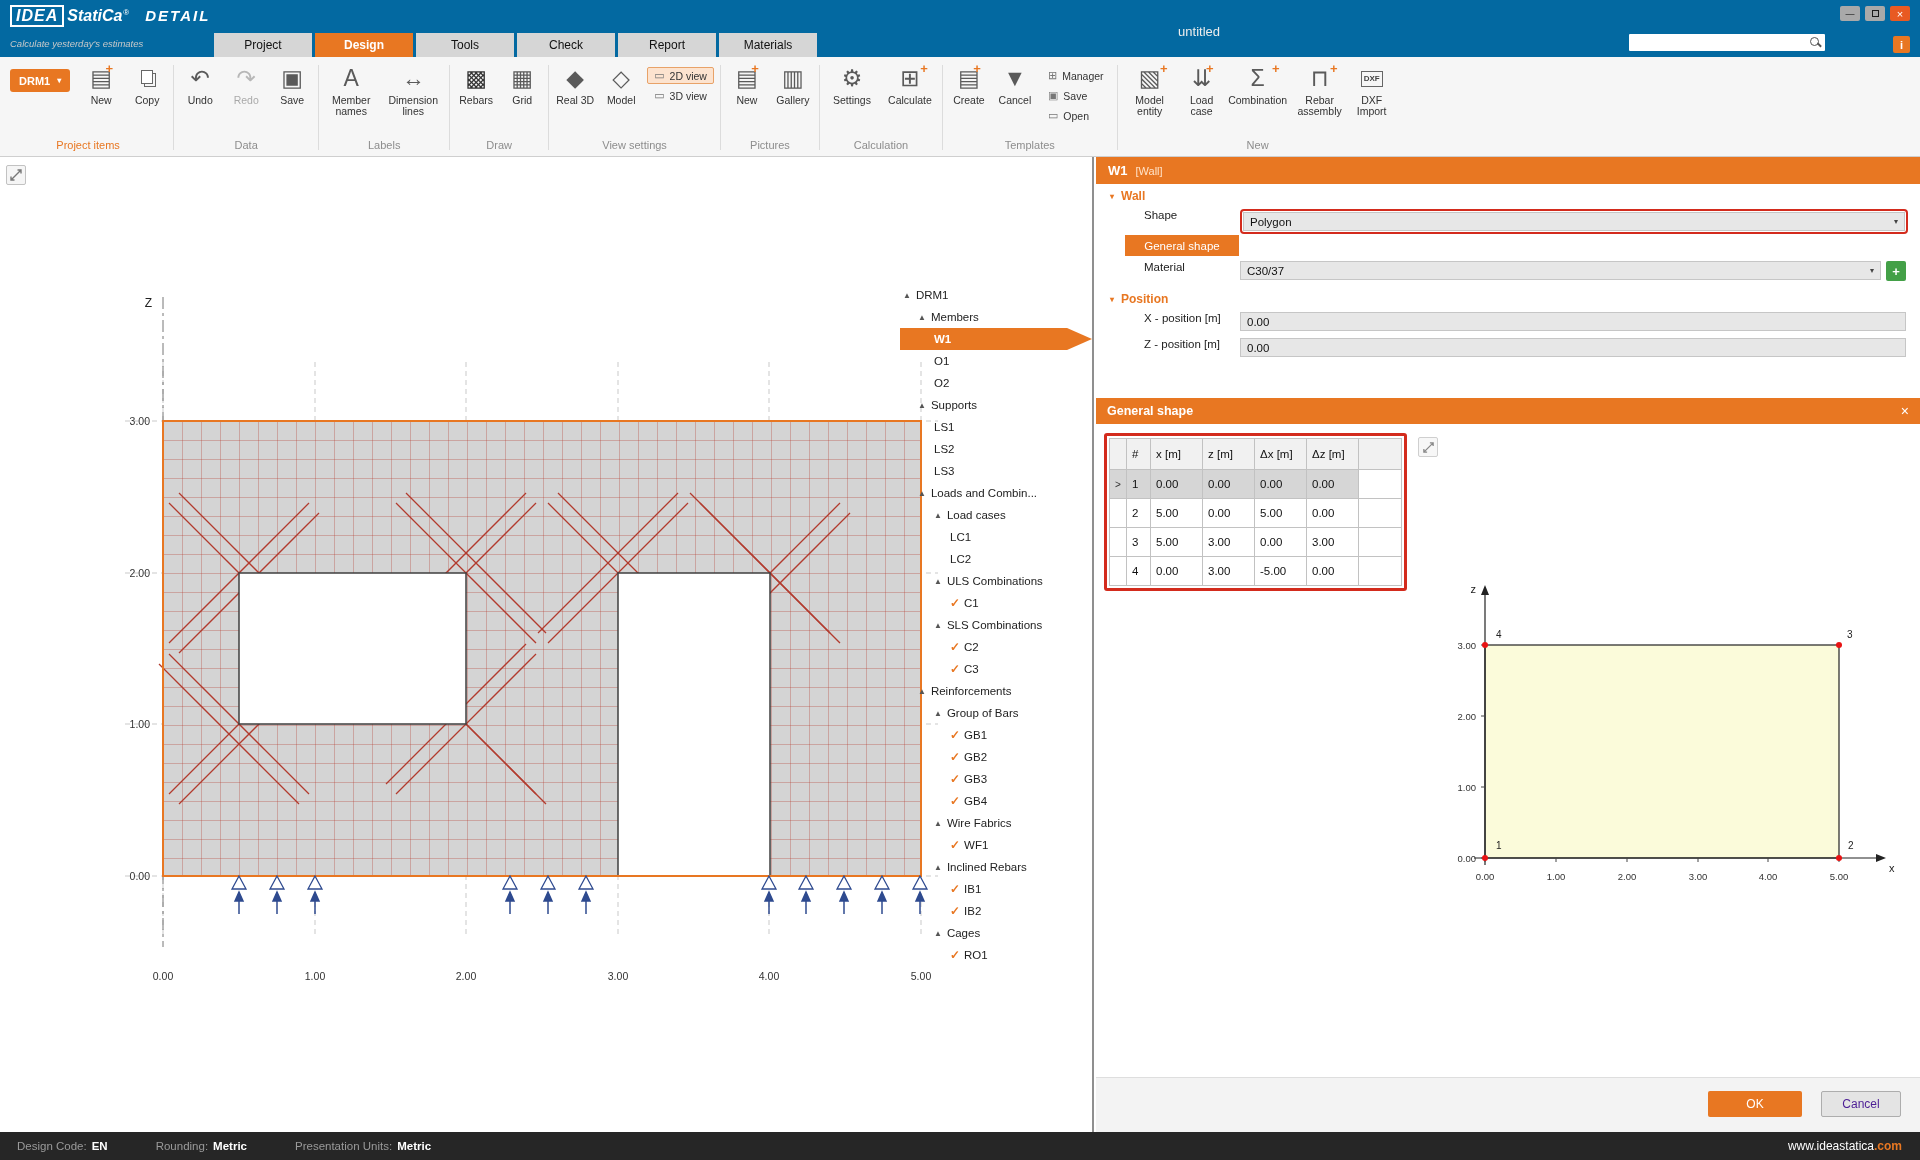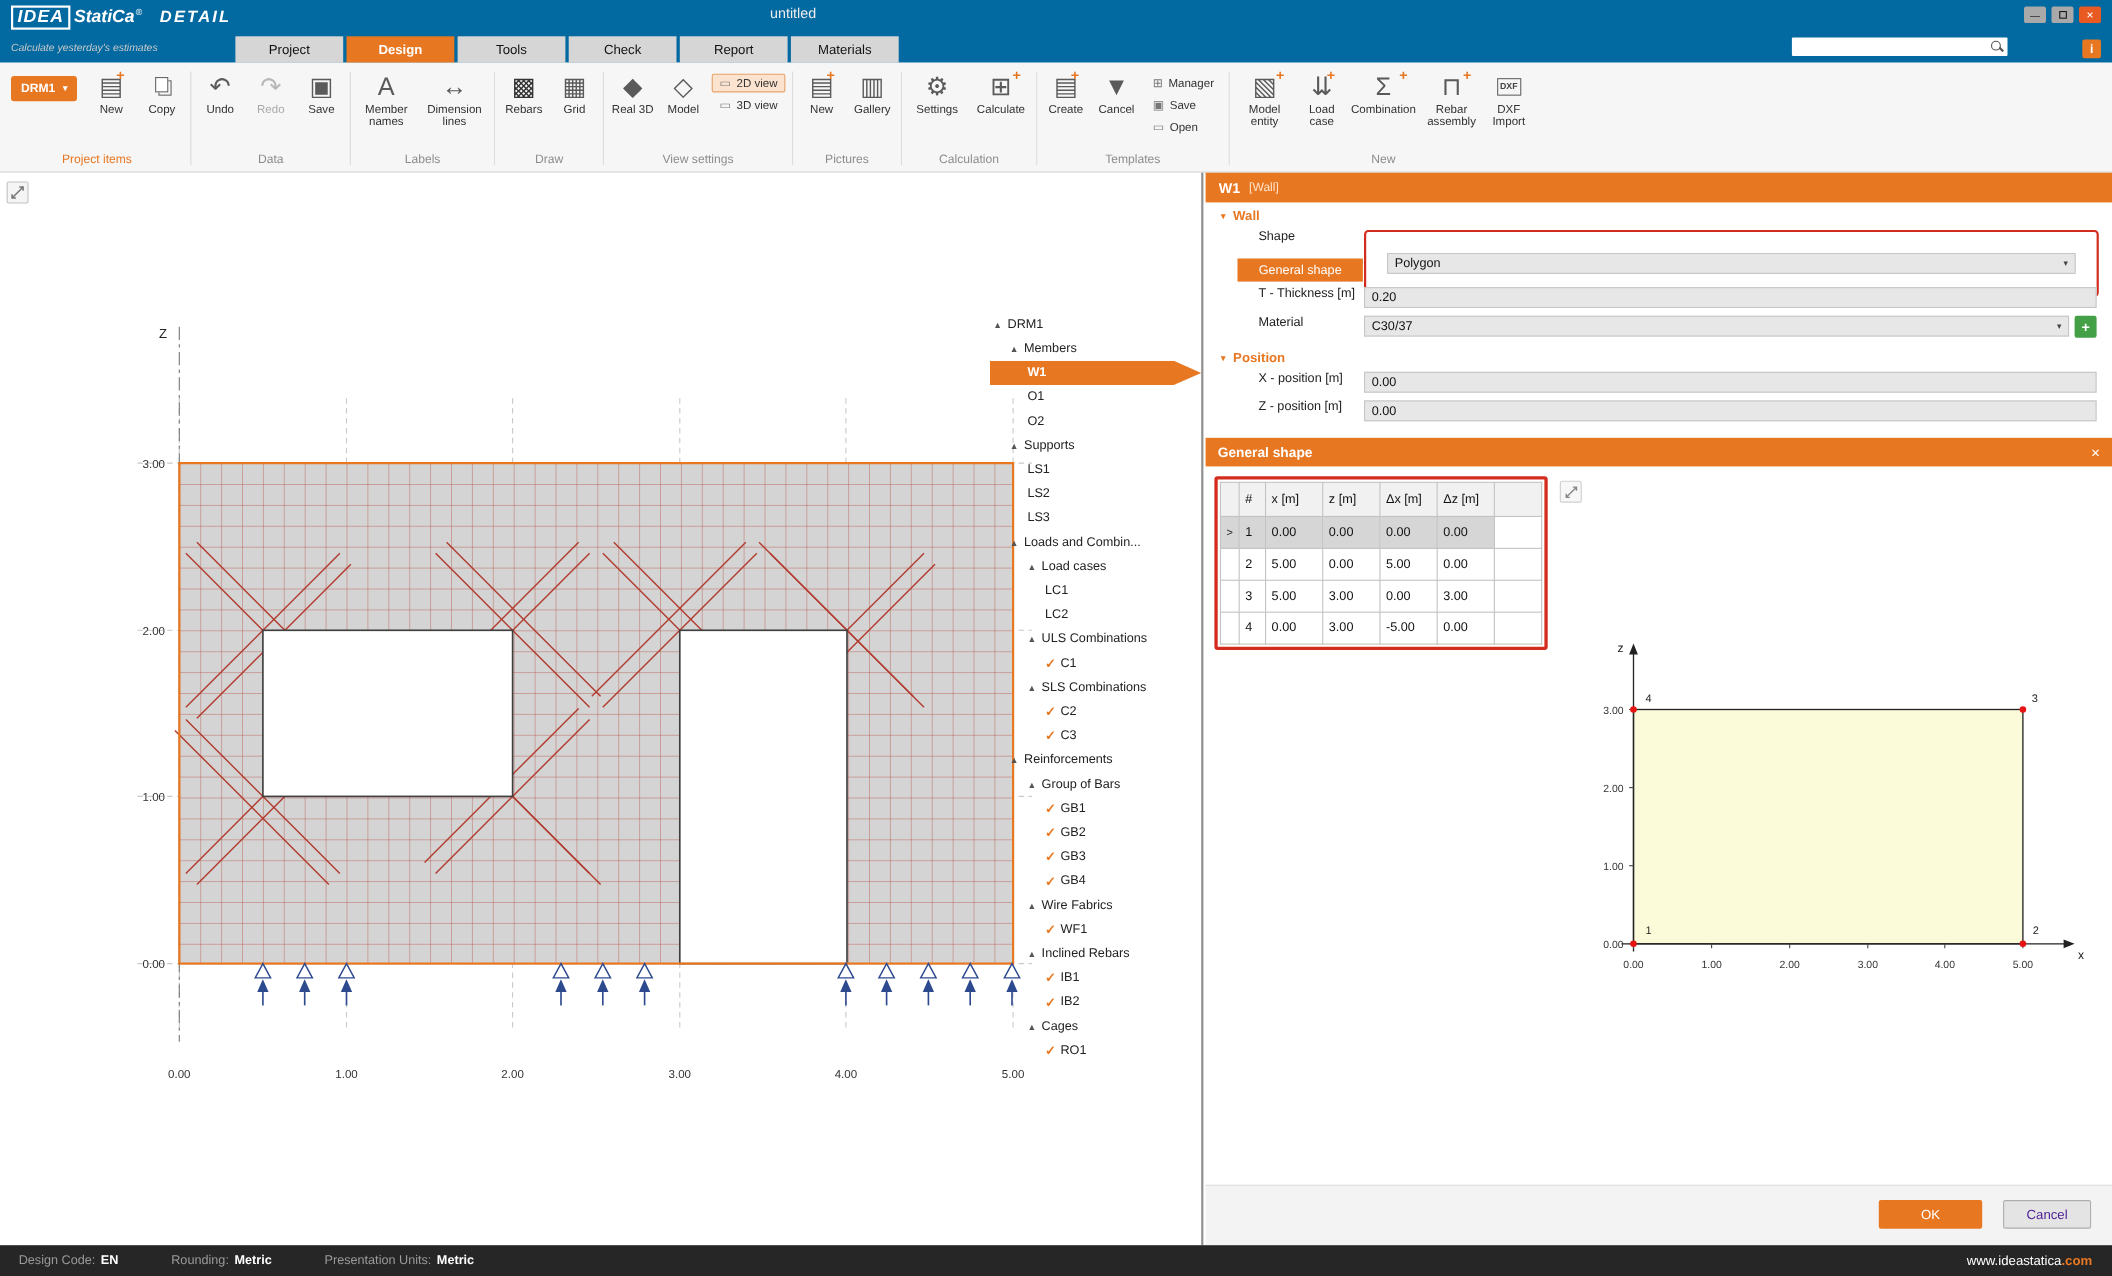--- a/index.html
+++ b/index.html
@@ -5,21 +5,21 @@
 *{margin:0;padding:0;box-sizing:border-box}
 html,body{width:1920px;height:1160px;overflow:hidden;font-family:"Liberation Sans",sans-serif;background:#fff;position:relative}
 
 .topbar{position:absolute;left:0;top:0;width:1920px;height:57px;background:#0369a1}
 .logo{position:absolute;left:10px;top:5px;color:#fff;display:flex;align-items:baseline}
 .logo-idea{font-style:italic;font-weight:bold;font-size:16px;border:2px solid #fff;padding:0 4px;letter-spacing:1px}
 .logo-statica{font-style:italic;font-weight:bold;font-size:16px;margin-left:3px}
 .logo-reg{font-size:8px;margin-left:1px;position:relative;top:-6px}
 .logo-detail{font-style:italic;font-weight:bold;font-size:15px;margin-left:16px;letter-spacing:2px}
 .tagline{position:absolute;left:10px;top:38px;color:#c9c9c9;font-style:italic;font-size:9.5px}
-.doc-title{position:absolute;left:700px;right:700px;top:4px;text-align:left;color:#ededed;font-size:13px}
+.doc-title{position:absolute;left:700px;right:700px;top:24px;text-align:right;color:#ededed;font-size:13px}
 .winbtns{position:absolute;right:10px;top:6px;display:flex;gap:5px}
 .winbtn{width:20px;height:15px;display:flex;align-items:center;justify-content:center;font-size:9px;color:#1a1a1a;background:#a9a9a9;border-radius:2px;cursor:default}
 .winbtn .sq{width:7px;height:7px;border:1px solid #1a1a1a;display:inline-block}
 .winbtn.close{background:#e85a22;color:#fff;font-size:11px}
 .infobtn{position:absolute;right:10px;top:36px;width:17px;height:17px;background:#e87722;color:#fff;font-weight:bold;font-size:11px;display:flex;align-items:center;justify-content:center;border-radius:2px}
 .searchbox{position:absolute;right:95px;top:34px;width:196px;height:17px;background:#fff;border-radius:1px;display:flex;align-items:center}
 .searchbox input{flex:1;border:none;outline:none;height:13px;font-size:11px;padding:0 5px;background:transparent}
 .mag{width:13px;height:13px;position:relative;margin-right:3px}
 .mag::before{content:"";position:absolute;left:1px;top:1px;width:7px;height:7px;border:1.5px solid #555;border-radius:50%}
 .mag::after{content:"";position:absolute;left:8px;top:8px;width:5px;height:1.5px;background:#555;transform:rotate(45deg)}
@@ -69,21 +69,21 @@
 .pactions{margin-left:auto;display:flex;gap:22px;font-size:11.5px}
 .p-action{cursor:default}
 .sectitle{display:flex;align-items:center;gap:7px;height:24px;padding-left:14px;color:#e87722;font-weight:bold;font-size:12px}
 .secarrow{font-size:8px}
 .prow{display:flex;align-items:flex-start;height:25px;padding-left:48px;margin:1px 0}
 .prow.gsrow{padding-left:29px}
 .plabel{width:96px;font-size:11.5px;color:#222;flex:none}
 .pfield{flex:1;margin-right:14px;height:19px;background:#e7e7e7;border:1px solid #c6c6c6;font-size:11.5px;display:flex;align-items:center;padding:0 6px;color:#111}
 .pfield.dropdown{justify-content:space-between}
 .dd-arrow{color:#444;font-size:8px}
-.redwrap{flex:1;margin-right:12px;border:2px solid #d32b1d;border-radius:4px;padding:19px;display:flex}
+.redwrap{flex:1;margin-right:12px;border:2px solid #d32b1d;border-radius:4px;padding:1px;display:flex}
 .redwrap .pfield{margin-right:0}
 .gslabel-btn{width:114px;height:21px;background:#e87722;color:#fff;font-size:11.5px;display:flex;align-items:center;justify-content:center;margin-right:5px;flex:none}
 .editshape{flex:1;height:19px;background:#d2d2d2;border:1px solid #9f9f9f;display:flex;align-items:center;justify-content:center;font-size:11.5px;color:#222}
 .matbtn{width:20px;height:20px;background:#43a047;color:#fff;margin:0 14px 0 5px;display:flex;align-items:center;justify-content:center;font-size:13px;font-weight:bold;border-radius:2px;flex:none}
 .matrow .pfield{margin-right:0}
 .gsheader{position:absolute;left:0;top:241px;width:100%;height:26px;background:#e87722;color:#fff;display:flex;align-items:center;padding:0 11px;font-size:12.5px;font-weight:bold}
 .gsclose{margin-left:auto;font-size:14px;font-weight:normal}
 .gstable-wrap{position:absolute;left:8px;top:276px;border:3px solid #d32b1d;border-radius:3px;padding:2px;background:#fff}
 .gstable{border-collapse:collapse;font-size:11.5px}
 .gstable th,.gstable td{border:1px solid #c2c2c2;height:29px;padding:0 5px;text-align:left;color:#111;background:#fff;font-weight:normal}
@@ -683,26 +683,20 @@
         <span>Polygon</span>
         <span class="dd-arrow">▾</span>
       </div>
     </div>
   </div>
 
   <div class="prow gsrow">
     <div class="gslabel-btn">General shape</div>
   </div>
 
-  <div class="prow">
-    <div class="plabel">T - Thickness [m]</div>
-    <div class="pfield">
-        <span>0.20</span>
-      </div>
-  </div>
 
   <div class="prow matrow">
     <div class="plabel">Material</div>
     <div class="pfield dropdown">
       <span>C30/37</span>
       <span class="dd-arrow">▾</span>
     </div>
     <div class="matbtn">
         <span>+</span>
       </div>

